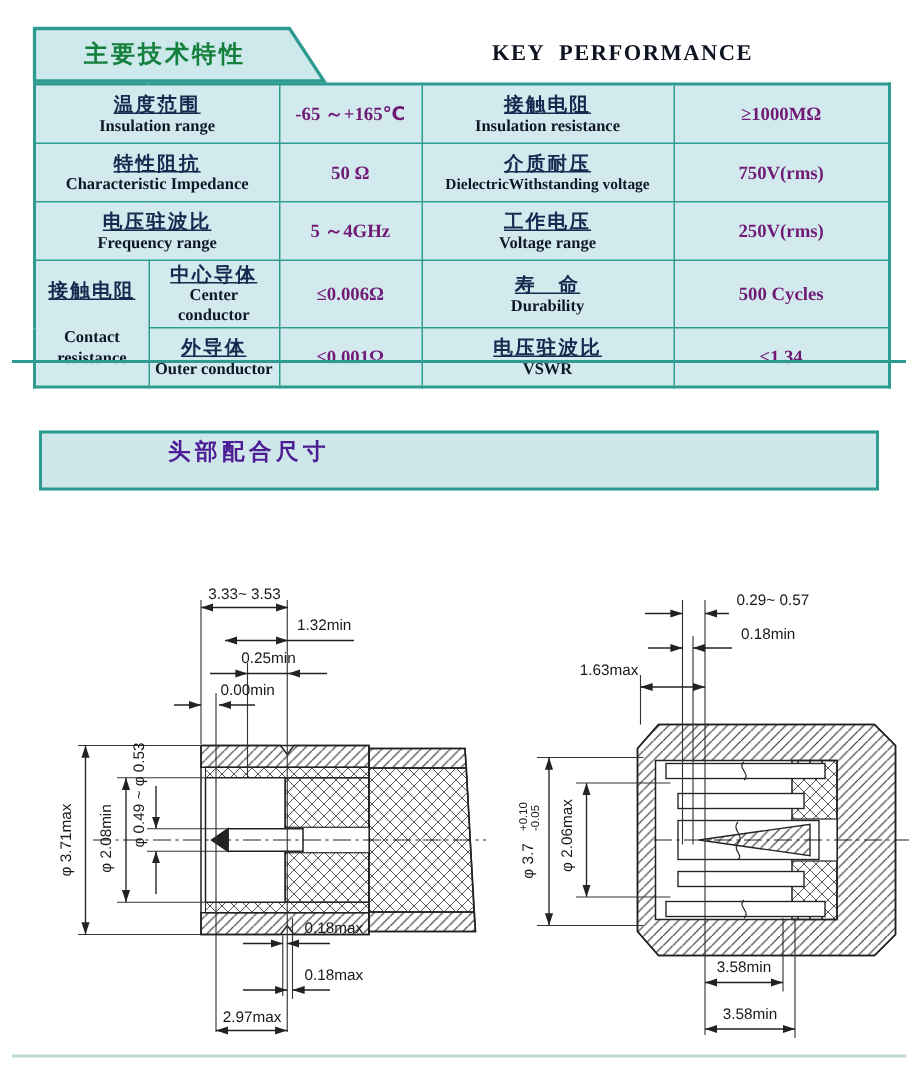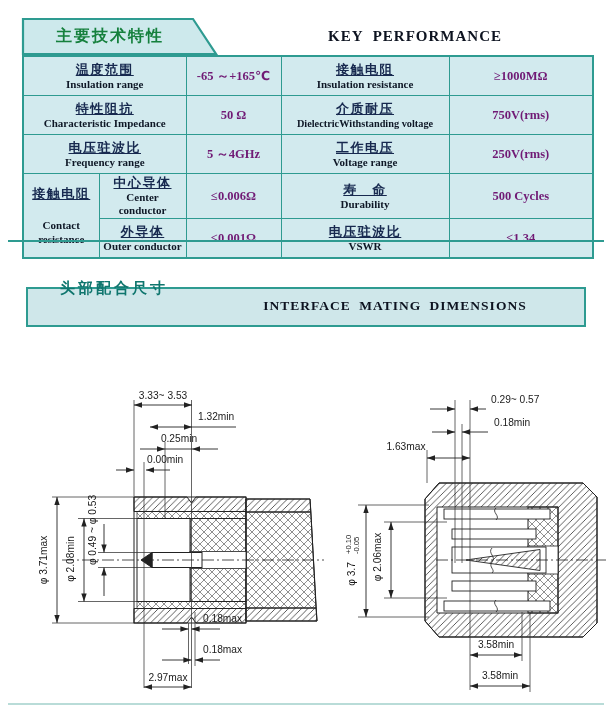--- a/index.html
+++ b/index.html
@@ -18,22 +18,22 @@
   table.spec td{border:1.6px solid #2e9b91;background:#d2eaee;text-align:center;
     vertical-align:middle;padding:1px 2px;height:36px;}
   .zh{font-size:13px;font-weight:bold;color:#17294f;letter-spacing:1.5px;line-height:16px;text-decoration:underline;}
   .en{font-family:"Liberation Serif", serif;font-size:11px;font-weight:bold;color:#0e1726;line-height:13px;}
   .val{font-family:"Liberation Serif","DejaVu Sans", serif;font-size:12.5px;font-weight:bold;color:#701a75;}
   .contact-cell .en{line-height:14px;}
   .rule{position:absolute;background:#2e9b91;}
   
   .sec-box{position:absolute;left:26px;top:287px;width:560px;height:40px;background:#cfe7ea;
     border:2px solid #2e9b91;box-sizing:border-box;}
-  .sec-zh{position:absolute;left:60px;top:279px;width:160px;text-align:left;
-    font-size:15px;font-weight:bold;color:#0f766e;letter-spacing:3px;}
+  .sec-zh{position:absolute;left:60px;top:292px;width:160px;text-align:right;
+    font-size:15px;font-weight:bold;color:#4c1d95;letter-spacing:3px;}
   .sec-en{position:absolute;left:245px;top:298px;width:300px;text-align:center;
     font-family:"Liberation Serif", serif;font-size:13.5px;font-weight:bold;color:#0d1320;
     letter-spacing:1px;word-spacing:4px;}
   
   .drw{position:absolute;}
   .drw text{font-family:"Liberation Sans", sans-serif;font-size:10.2px;fill:#1a1a1a;}
   .drw .tol{font-size:7.6px;}
   .bottom-rule{position:absolute;left:8px;top:703px;width:596px;height:1.6px;background:#b9dcd8;}
 </style>
 </head>
@@ -120,21 +120,20 @@
         <div class="en">VSWR</div>
       </td>
       <td class="val">≤1.34</td>
     </tr>
   </tbody>
     </table>
   <div class="rule" style="left:8px;top:240px;width:596px;height:2px;"></div>
 
   <div class="sec-box"></div>
   <div class="sec-zh">头部配合尺寸</div>
-  <div class="sec-en">INTERFACE MATING DIMENSIONS</div>
 
   <svg class="drw" style="left:30px;top:385px" width="300" height="327" viewBox="30 385 300 327">
     <defs>
       <marker id="ar1" viewBox="0 0 9 8" refX="9" refY="4" markerWidth="9" markerHeight="8" orient="auto-start-reverse">
         <path d="M0,1 L9,4 L0,7 Z" fill="#222"></path>
       </marker>
       <pattern id="h1" width="6.5" height="6.5" patternUnits="userSpaceOnUse">
         <path d="M0,6.5 L6.5,0" stroke="#333" stroke-width="0.8"></path>
       </pattern>
       <pattern id="c1" width="8" height="8" patternUnits="userSpaceOnUse">

